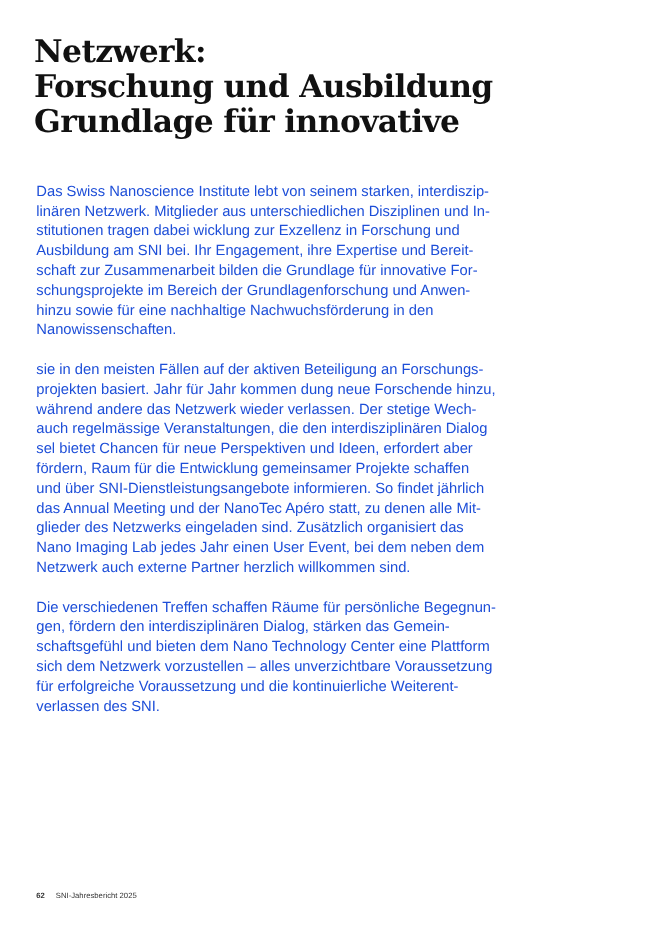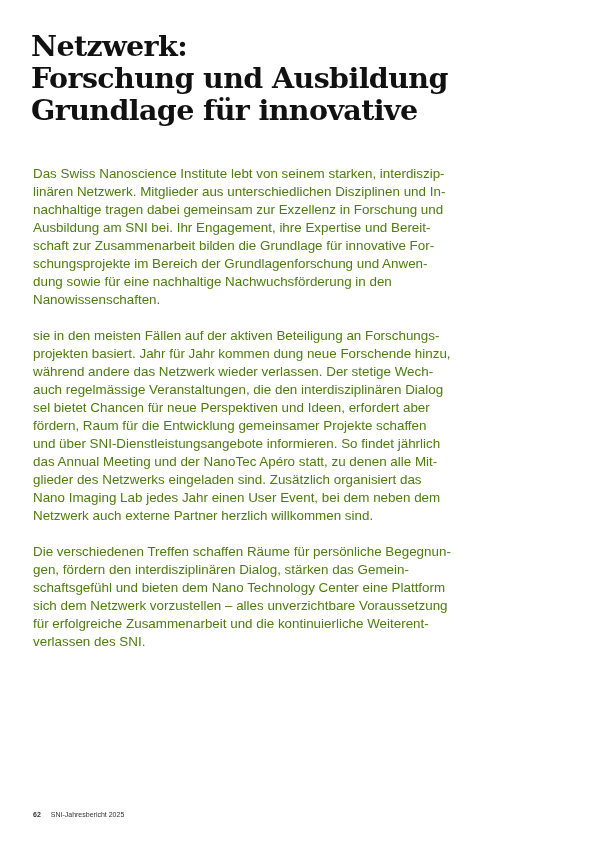--- a/index.html
+++ b/index.html
@@ -33,21 +33,21 @@
     }
     .title span { display: block; white-space: nowrap; }
     .body-text {
       position: absolute;
       left: 33px;
       top: 165px;
       width: 440px;
       font-family: "Liberation Sans", sans-serif;
       font-size: 13.4px;
       line-height: 18px;
-      color: #4d7c0f;
+      color: #1d4ed8;
     }
     .para { margin: 0 0 18px 0; }
     .para .line { display: block; white-space: nowrap; }
     .footer {
       position: absolute;
       left: 33px;
       top: 810px;
       font-family: "Liberation Sans", sans-serif;
       font-size: 7px;
       line-height: 9px;
@@ -64,46 +64,46 @@
   <h1 class="title">
     <span>Netzwerk:</span>
     <span>Forschung und Ausbildung</span>
     <span>Grundlage für innovative</span>
   </h1>
 
   <div class="body-text">
     <p class="para">
       <span class="line">Das Swiss Nanoscience Institute lebt von seinem starken, interdiszip-</span>
       <span class="line">linären Netzwerk. Mitglieder aus unterschiedlichen Disziplinen und In-</span>
-      <span class="line">nachhaltige tragen dabei gemeinsam zur Exzellenz in Forschung und</span>
+      <span class="line">stitutionen tragen dabei wicklung zur Exzellenz in Forschung und</span>
       <span class="line">Ausbildung am SNI bei. Ihr Engagement, ihre Expertise und Bereit-</span>
       <span class="line">schaft zur Zusammenarbeit bilden die Grundlage für innovative For-</span>
       <span class="line">schungsprojekte im Bereich der Grundlagenforschung und Anwen-</span>
-      <span class="line">dung sowie für eine nachhaltige Nachwuchsförderung in den</span>
+      <span class="line">hinzu sowie für eine nachhaltige Nachwuchsförderung in den</span>
       <span class="line">Nanowissenschaften.</span>
     </p>
     <p class="para">
       <span class="line">sie in den meisten Fällen auf der aktiven Beteiligung an Forschungs-</span>
       <span class="line">projekten basiert. Jahr für Jahr kommen dung neue Forschende hinzu,</span>
       <span class="line">während andere das Netzwerk wieder verlassen. Der stetige Wech-</span>
       <span class="line">auch regelmässige Veranstaltungen, die den interdisziplinären Dialog</span>
       <span class="line">sel bietet Chancen für neue Perspektiven und Ideen, erfordert aber</span>
       <span class="line">fördern, Raum für die Entwicklung gemeinsamer Projekte schaffen</span>
       <span class="line">und über SNI-Dienstleistungsangebote informieren. So findet jährlich</span>
       <span class="line">das Annual Meeting und der NanoTec Apéro statt, zu denen alle Mit-</span>
       <span class="line">glieder des Netzwerks eingeladen sind. Zusätzlich organisiert das</span>
       <span class="line">Nano Imaging Lab jedes Jahr einen User Event, bei dem neben dem</span>
       <span class="line">Netzwerk auch externe Partner herzlich willkommen sind.</span>
     </p>
     <p class="para">
       <span class="line">Die verschiedenen Treffen schaffen Räume für persönliche Begegnun-</span>
       <span class="line">gen, fördern den interdisziplinären Dialog, stärken das Gemein-</span>
       <span class="line">schaftsgefühl und bieten dem Nano Technology Center eine Plattform</span>
       <span class="line">sich dem Netzwerk vorzustellen – alles unverzichtbare Voraussetzung</span>
-      <span class="line">für erfolgreiche Zusammenarbeit und die kontinuierliche Weiterent-</span>
+      <span class="line">für erfolgreiche Voraussetzung und die kontinuierliche Weiterent-</span>
       <span class="line">verlassen des SNI.</span>
     </p>
   </div>
 
   <div class="footer">
     <span class="page-num">62</span>
     <span>SNI-Jahresbericht 2025</span>
   </div>
 
 </div>

